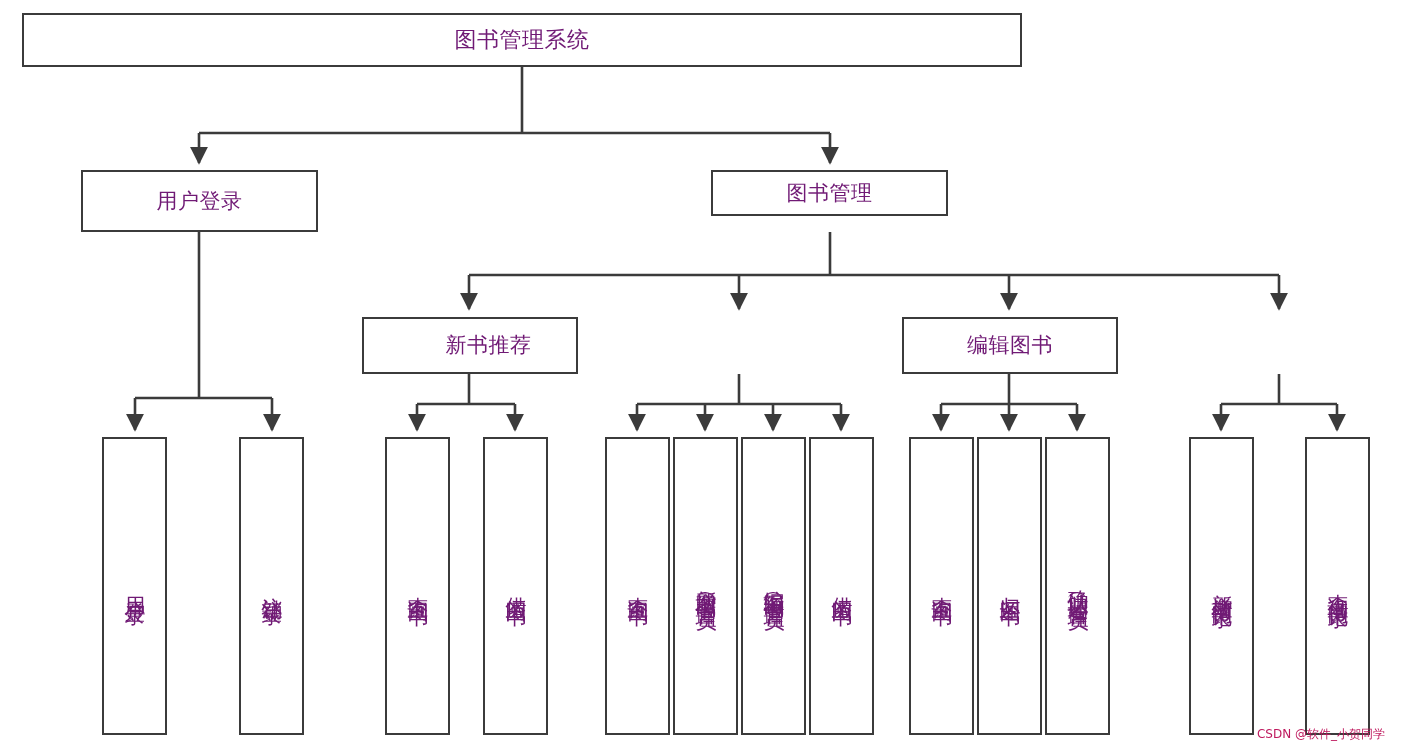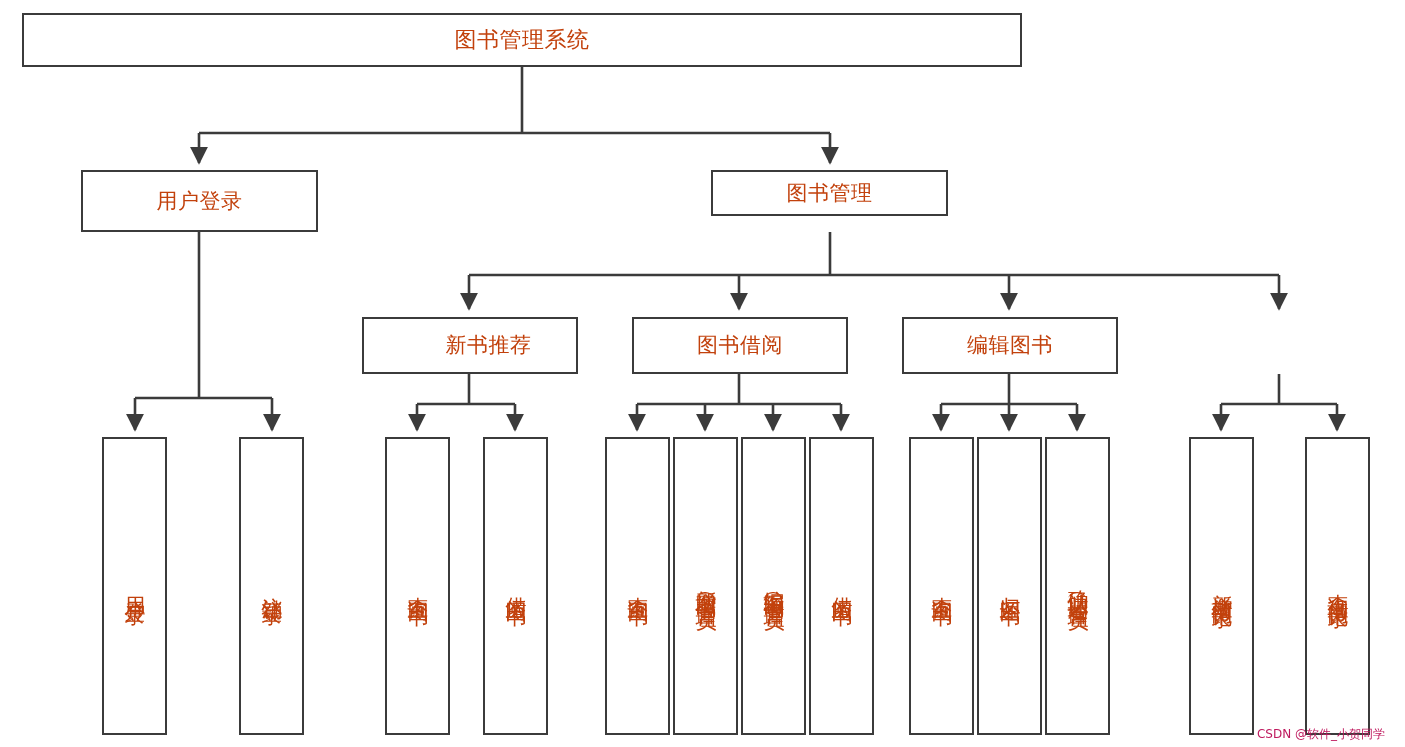--- a/index.html
+++ b/index.html
@@ -31,21 +31,21 @@
     border: 2px solid #3b3b3b;
     background: #ffffff;
     display: flex;
     align-items: center;
     justify-content: center;
     z-index: 2;
   }
   .node .label {
     font-size: 21px;
     line-height: 1.18;
-    color: #c2410c;
+    color: #701a75;
     letter-spacing: 0.5px;
     white-space: nowrap;
   }
   .node.vertical .label {
     writing-mode: vertical-rl;
     text-orientation: upright;
     letter-spacing: 3px;
     white-space: nowrap;
   }
   .node.root .label { font-size: 22px; }
@@ -121,23 +121,20 @@
   <div class="node" style="left:81px; top:170px; width:237px; height:62px;">
     <span class="label">用户登录</span>
   </div>
   <div class="node" style="left:711px; top:170px; width:237px; height:46px;">
     <span class="label">图书管理</span>
   </div>
 
   <div class="node" style="left:362px; top:317px; width:216px; height:57px;padding-left:37px;">
     <span class="label">新书推荐</span>
   </div>
-  <div class="node" style="left:632px; top:317px; width:216px; height:57px;">
-    <span class="label">图书借阅</span>
-  </div>
   <div class="node" style="left:902px; top:317px; width:216px; height:57px;">
     <span class="label">编辑图书</span>
   </div>
 
   <div class="node vertical" style="left:102px; top:437px; width:65px; height:298px;">
     <span class="label">用户登录</span>
   </div>
   <div class="node vertical" style="left:239px; top:437px; width:65px; height:298px;">
     <span class="label">注销登录</span>
   </div>

